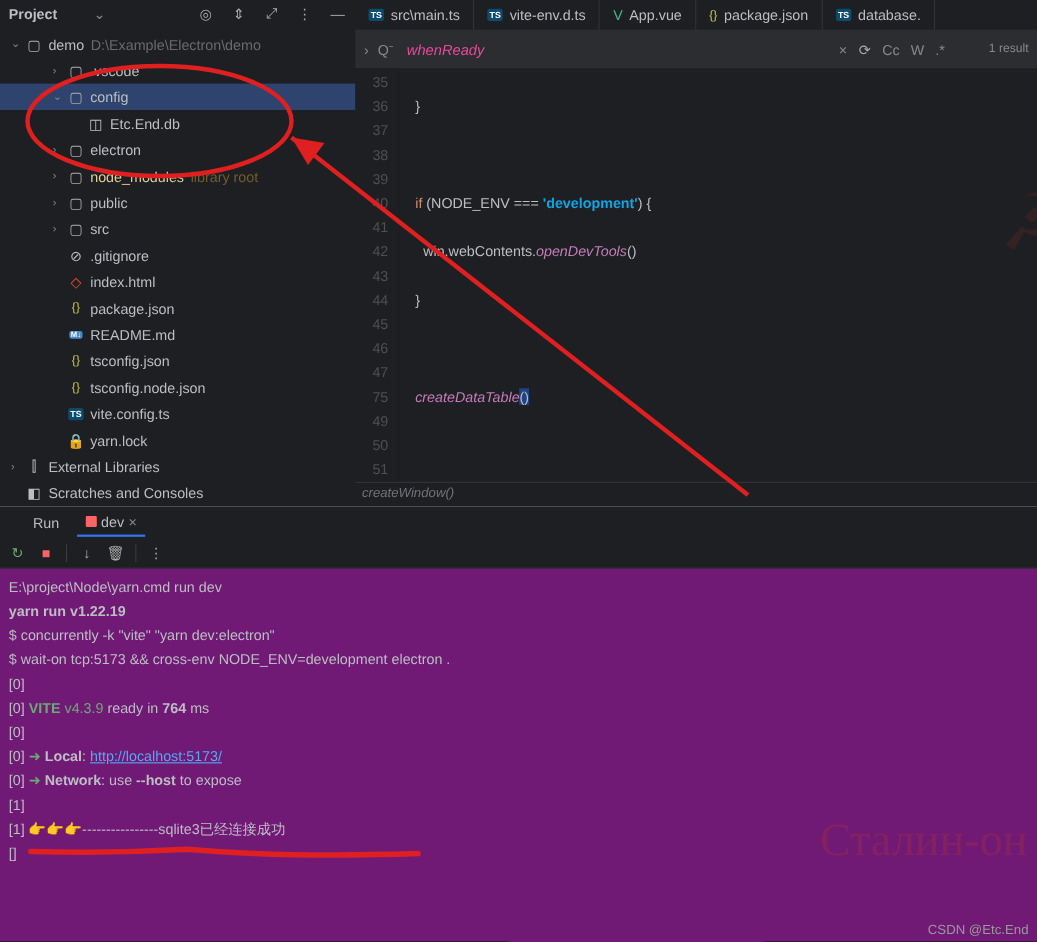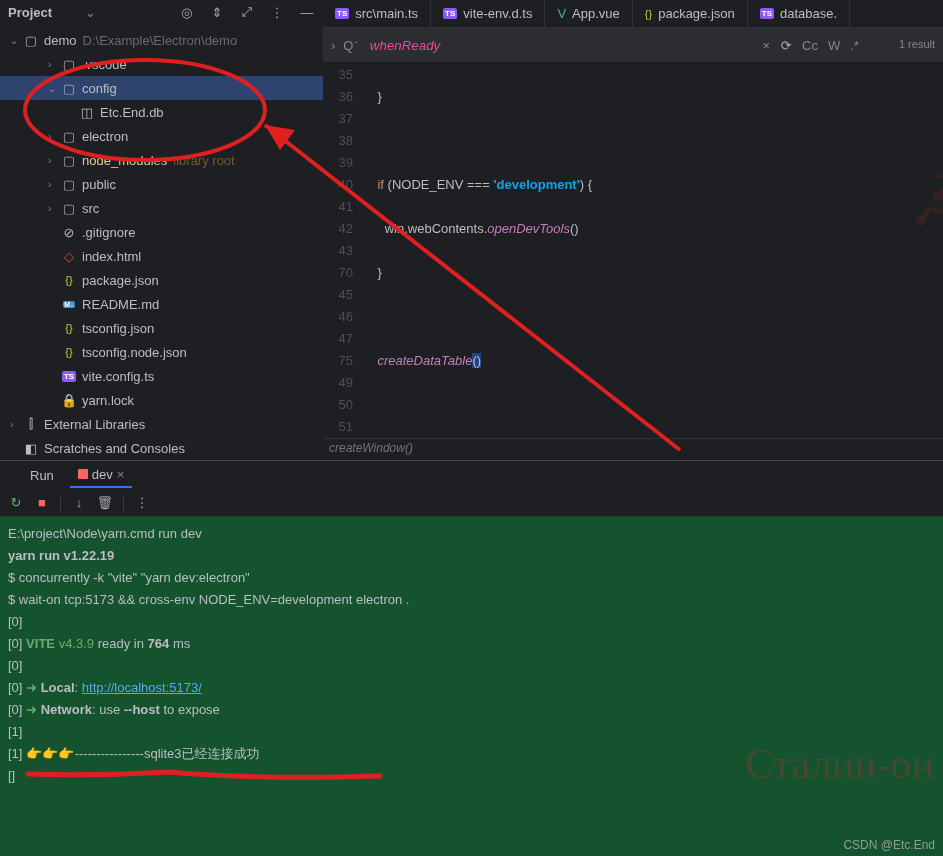--- a/index.html
+++ b/index.html
@@ -56,32 +56,32 @@
     .bottom-panel { flex: 1; display: flex; flex-direction: column; border-top: 1px solid #4a4a4a; }
     .bottom-tabs { display: flex; align-items: center; height: 28px; padding: 0 22px; gap: 8px; }
     .bottom-tab { padding: 4px 8px; cursor: pointer; font-size: 13px; }
     .bottom-tab.active { border-bottom: 2px solid #3574f0; }
     .bottom-tab-close { color: #888; margin-left: 4px; }
     .red-square { display: inline-block; width: 10px; height: 10px; background: #ff6464; border-radius: 1px; margin-right: 4px; }
     
     .bottom-toolbar { display: flex; align-items: center; height: 28px; padding: 0 8px; gap: 10px; border-bottom: 1px solid #313335; }
     .tb-sep { width: 1px; height: 16px; background: #393b40; }
     
-    .terminal { flex: 1; padding: 6px 8px; font-family: 'JetBrains Mono', 'Consolas', monospace; font-size: 13px; line-height: 22px; background: #14532d; overflow: hidden; }
+    .terminal { flex: 1; padding: 6px 8px; font-family: 'JetBrains Mono', 'Consolas', monospace; font-size: 13px; line-height: 22px; background: #701a75; overflow: hidden; }
     .term-green { color: #6aab73; margin-top: 24px; }
     .term-bold { font-weight: bold; }
     .term-link { color: #56a8f5; text-decoration: underline; }
     
     .watermark { position: absolute; bottom: 4px; right: 8px; color: #9a9a9a; font-size: 12px; }
     .bg-art { position: absolute; right: -30px; top: 160px; font-size: 72px; color: rgba(180, 50, 50, 0.15); font-family: serif; pointer-events: none; }
     .bg-text { position: absolute; right: -40px; top: 740px; font-size: 42px; color: rgba(180, 50, 50, 0.3); font-family: serif; pointer-events: none; }
     
     .overlay { position: absolute; top: 0; left: 0; width: 943px; height: 856px; pointer-events: none; }
     
-    .icon-ts { background: #8b5cf6; color: #fff; font-size: 8px; font-weight: bold; padding: 1px 2px; border-radius: 2px; display: inline-block; }
+    .icon-ts { background: #0c4a6e; color: #fff; font-size: 8px; font-weight: bold; padding: 1px 2px; border-radius: 2px; display: inline-block; }
     .icon-json { color: #cbcb41; font-size: 11px; }
     .icon-md { background: #4a88c7; color: #fff; font-size: 7px; font-weight: bold; padding: 0 1px; border-radius: 2px; display: inline-block; }
     .icon-lock { color: #56a8f5; }
   </style>
 </head>
 <body>
 
 <div class="main-layout">
   <div class="top-section">
 
@@ -239,21 +239,21 @@
         <div class="gutter">
           <div>35</div>
             <div>36</div>
             <div>37</div>
             <div>38</div>
             <div>39</div>
             <div>40</div>
             <div>41</div>
           <div>42</div>
             <div>43</div>
-            <div>70</div>
+            <div>44</div>
             <div>45</div>
             <div>46</div>
             <div>47</div>
             <div>75</div>
           <div>49</div>
             <div>50</div>
             <div>51</div>
         </div>
         <div class="code">
 <div class="cline">    }</div>

